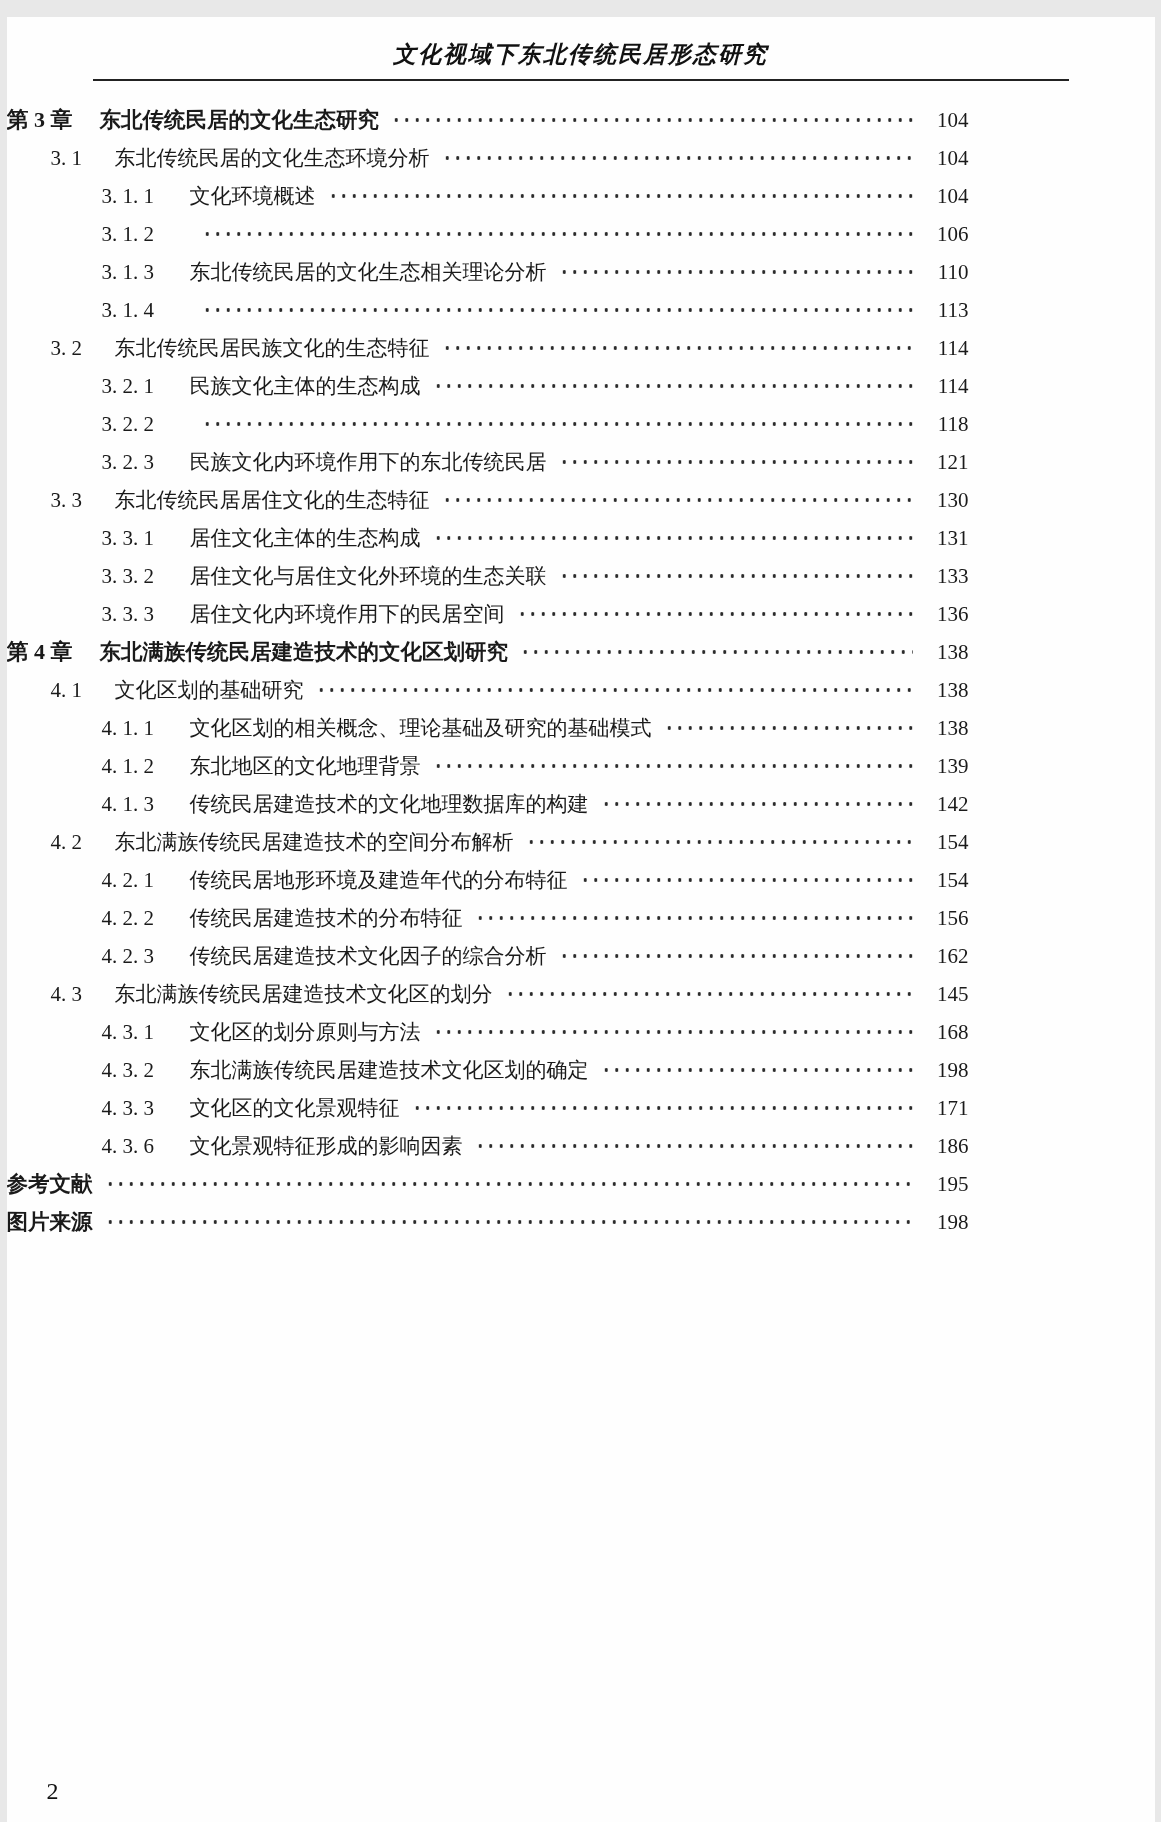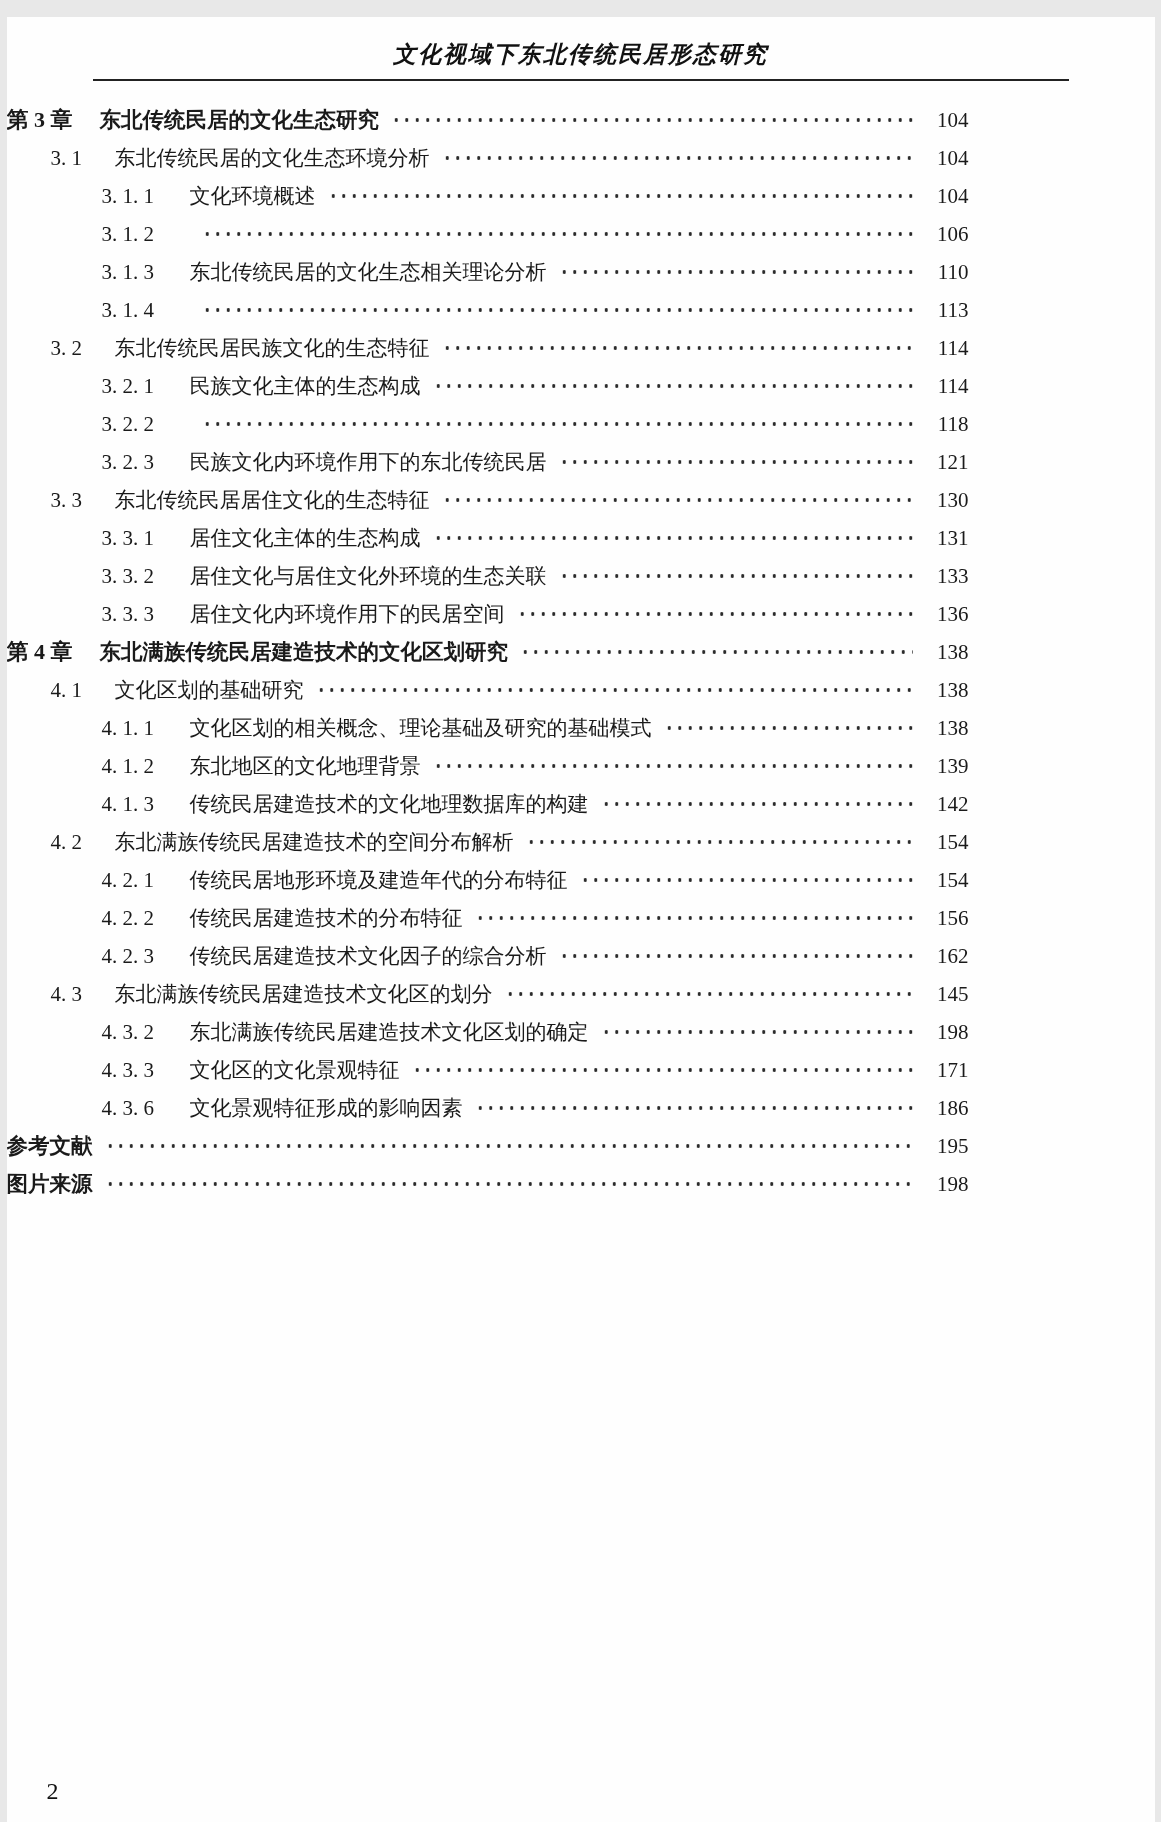--- a/index.html
+++ b/index.html
@@ -227,20 +227,26 @@
         <span class="leader"></span>
         <span class="toc-page">162</span>
       </div>
       <div class="toc-row level-1">
         <span class="toc-num">4. 3</span>
         <span class="toc-title">东北满族传统民居建造技术文化区的划分</span>
         <span class="leader"></span>
         <span class="toc-page">145</span>
       </div>
       <div class="toc-row level-2">
+        <span class="toc-num">4. 3. 1</span>
+        <span class="toc-title">文化区的划分原则与方法</span>
+        <span class="leader"></span>
+        <span class="toc-page">168</span>
+      </div>
+      <div class="toc-row level-2">
         <span class="toc-num">4. 3. 2</span>
         <span class="toc-title">东北满族传统民居建造技术文化区划的确定</span>
         <span class="leader"></span>
         <span class="toc-page">198</span>
       </div>
       <div class="toc-row level-2">
         <span class="toc-num">4. 3. 3</span>
         <span class="toc-title">文化区的文化景观特征</span>
         <span class="leader"></span>
         <span class="toc-page">171</span>

